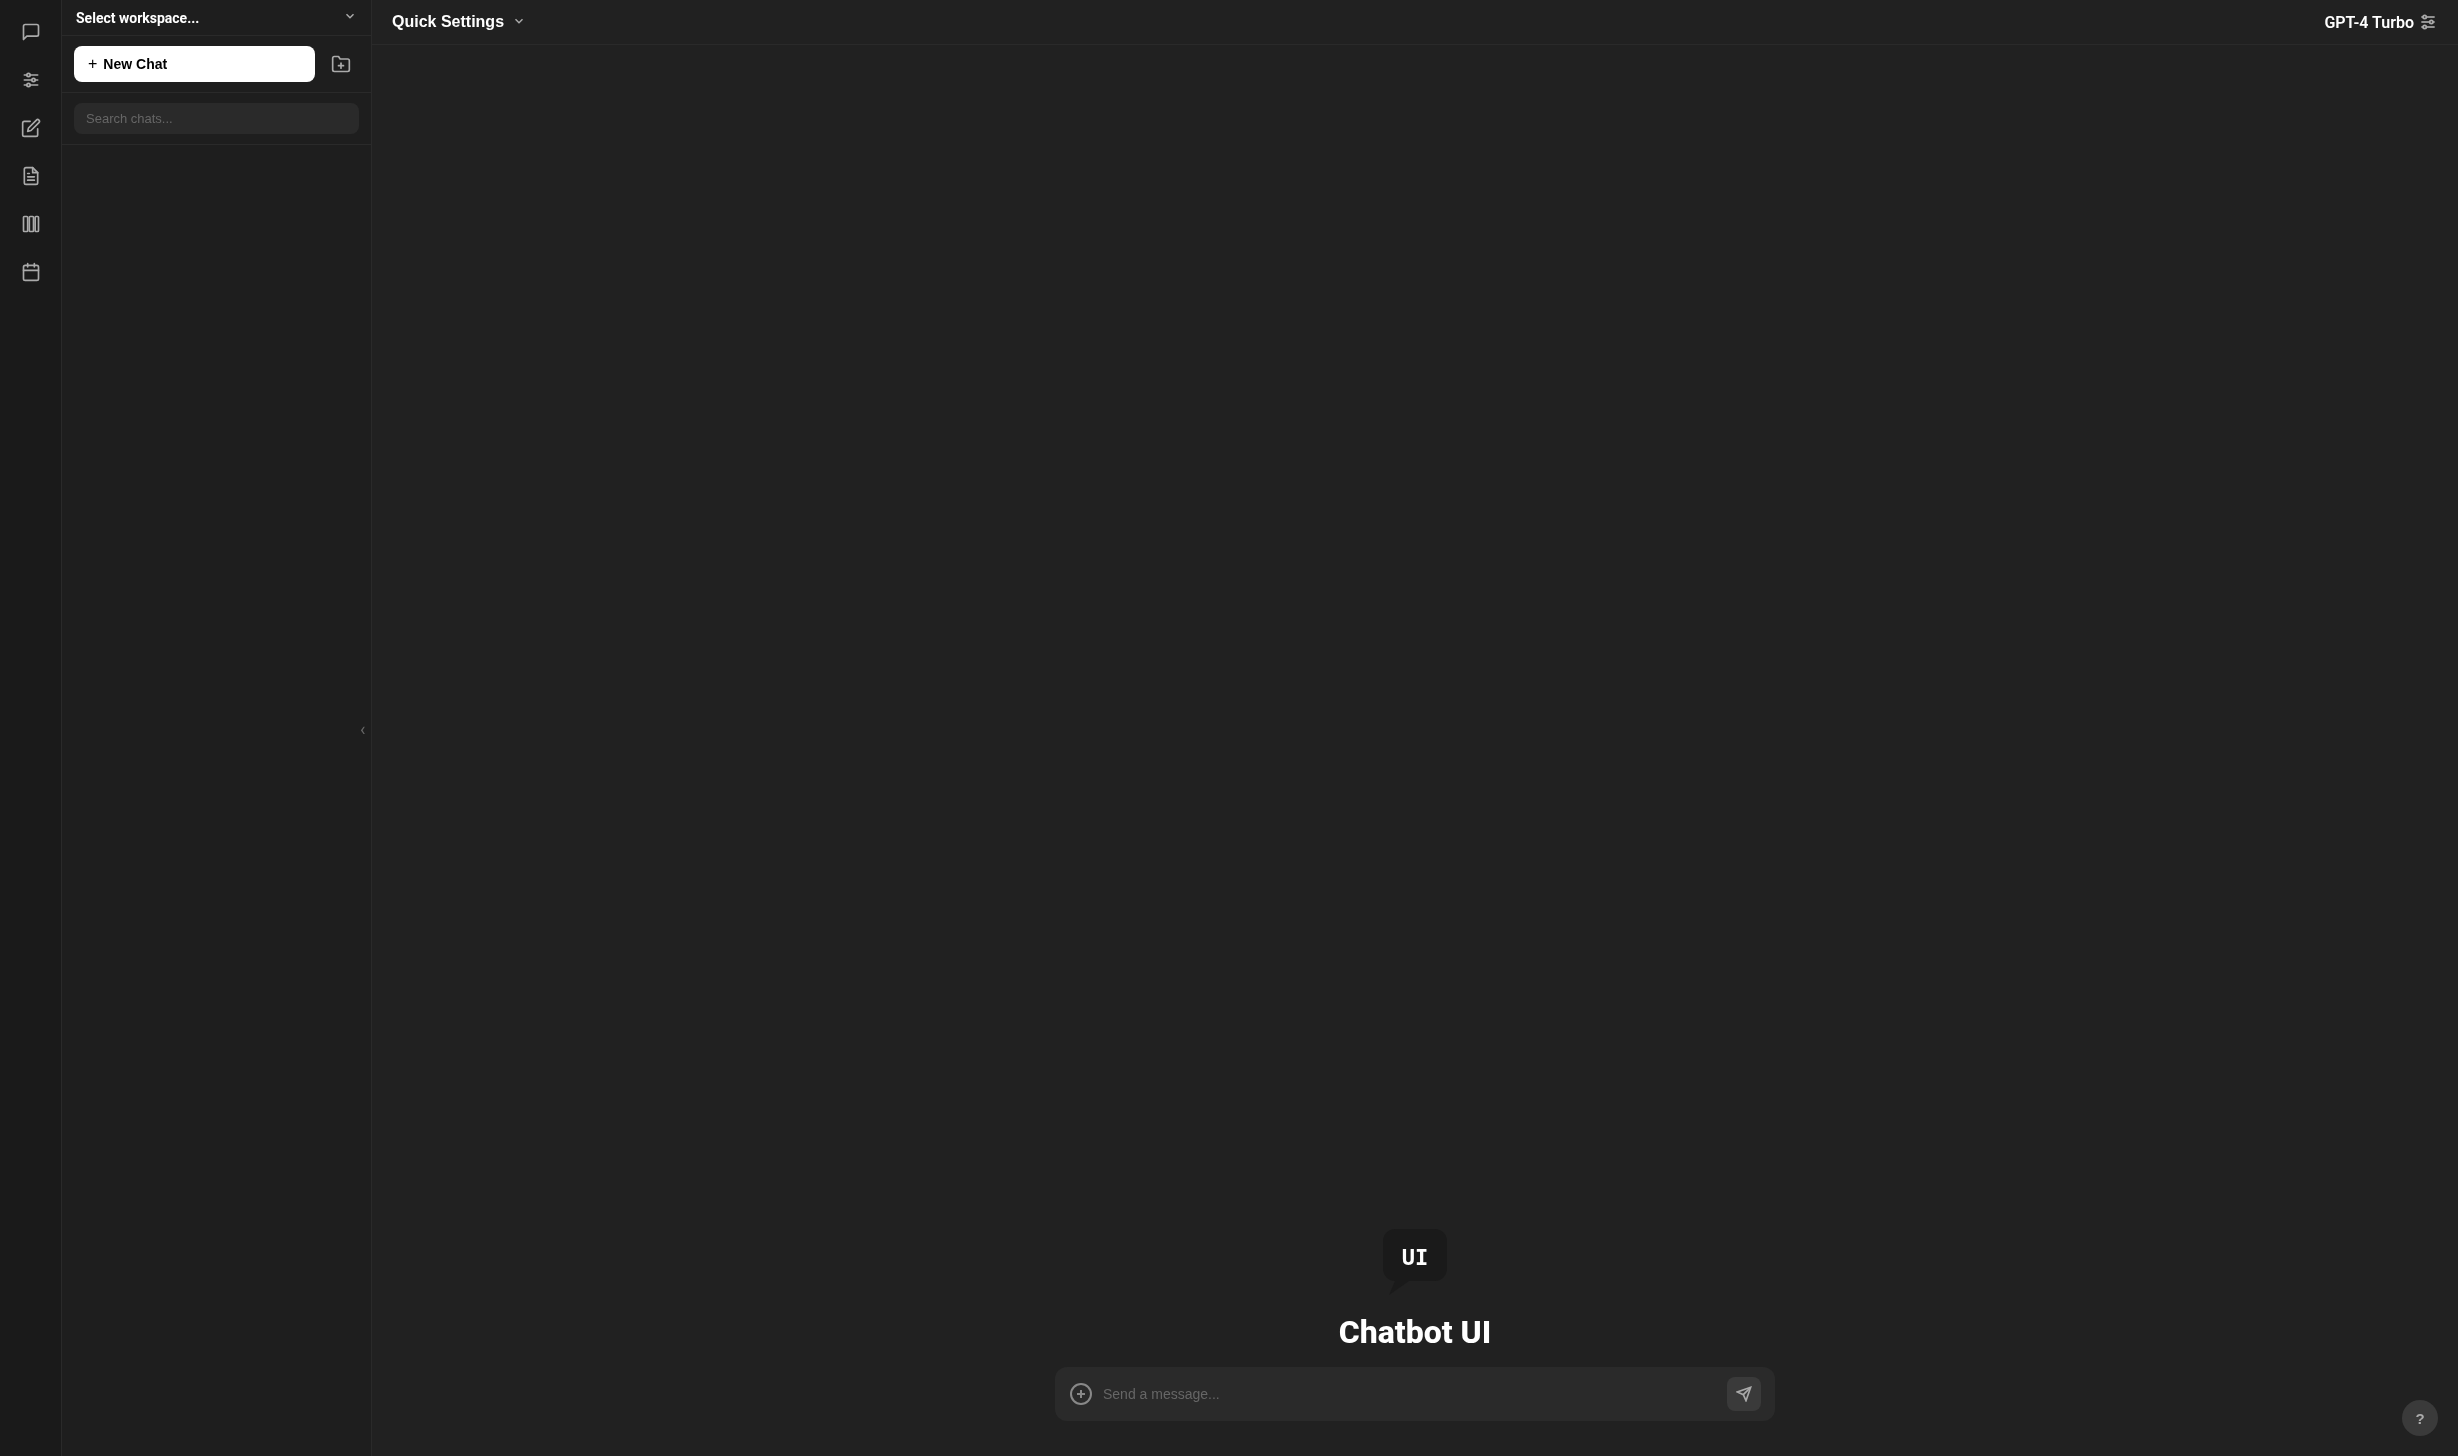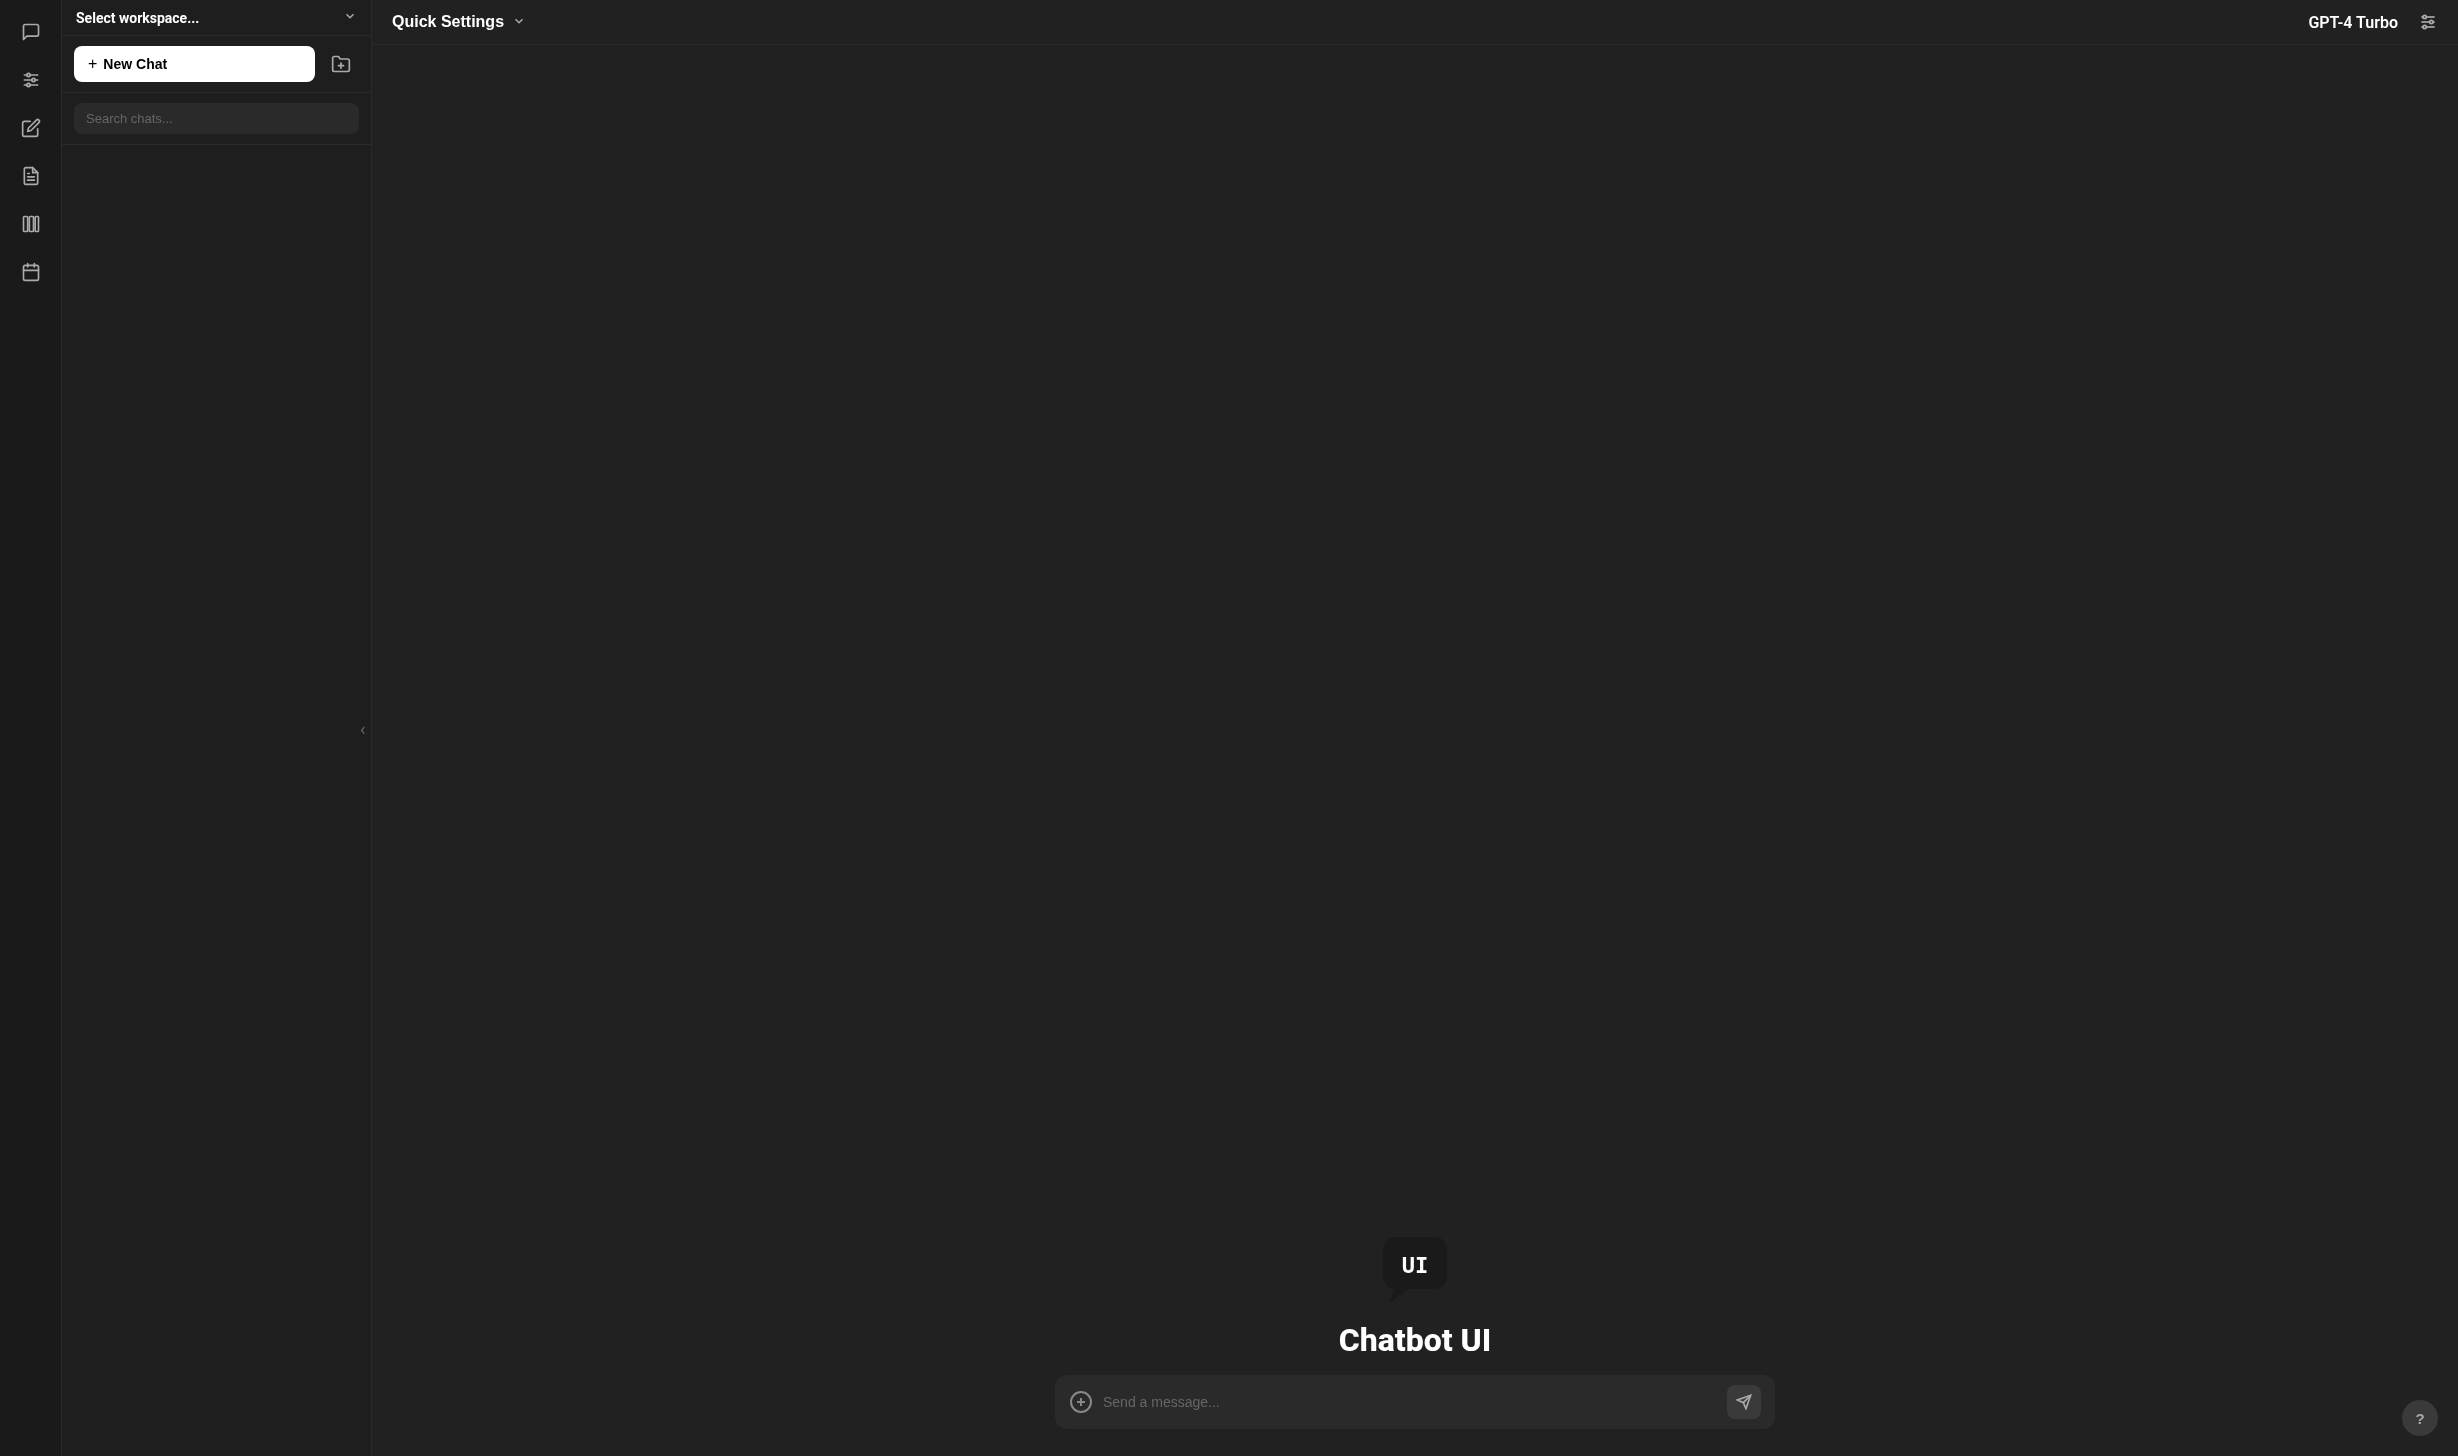--- a/index.html
+++ b/index.html
@@ -176,21 +176,21 @@
     }
 
     .quick-settings-btn .chevron {
       color: #aaaaaa;
       font-size: 14px;
     }
 
     .model-selector {
       display: flex;
       align-items: center;
-      gap: 20px;
+      gap: 4px;
       cursor: pointer;
     }
 
     .model-name {
       font-size: 16px;
       font-weight: 600;
       color: #ffffff;
     }
 
     .settings-icon-btn {
@@ -237,21 +237,21 @@
       top: 50%;
       transform: translateY(-50%);
       color: #666666;
       font-size: 18px;
       cursor: pointer;
       z-index: 10;
     }
 
     
     .bottom-area {
-      padding: 16px 20px 27px;
+      padding: 16px 20px 35px;
       display: flex;
       align-items: center;
       justify-content: center;
     }
 
     .message-input-container {
       width: 100%;
       max-width: 720px;
       background: #2a2a2a;
       border-radius: 12px;

